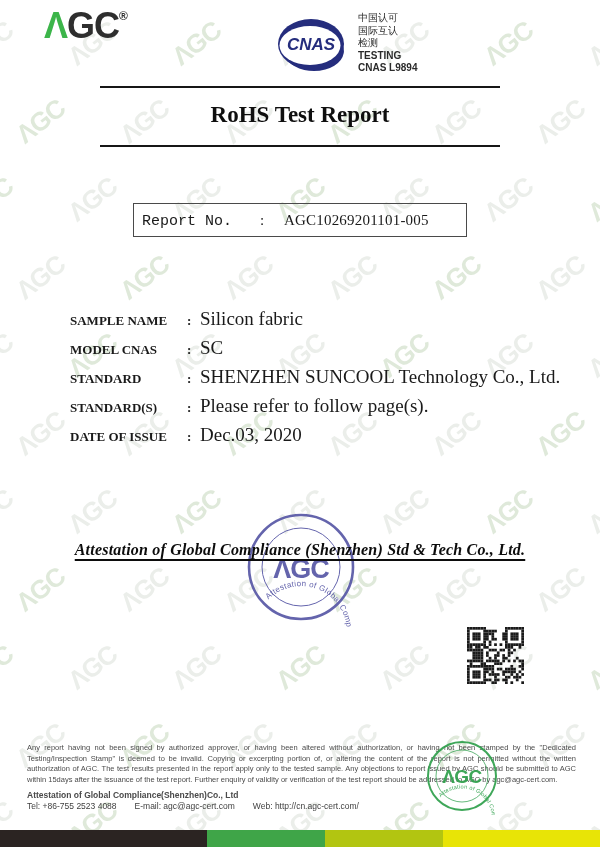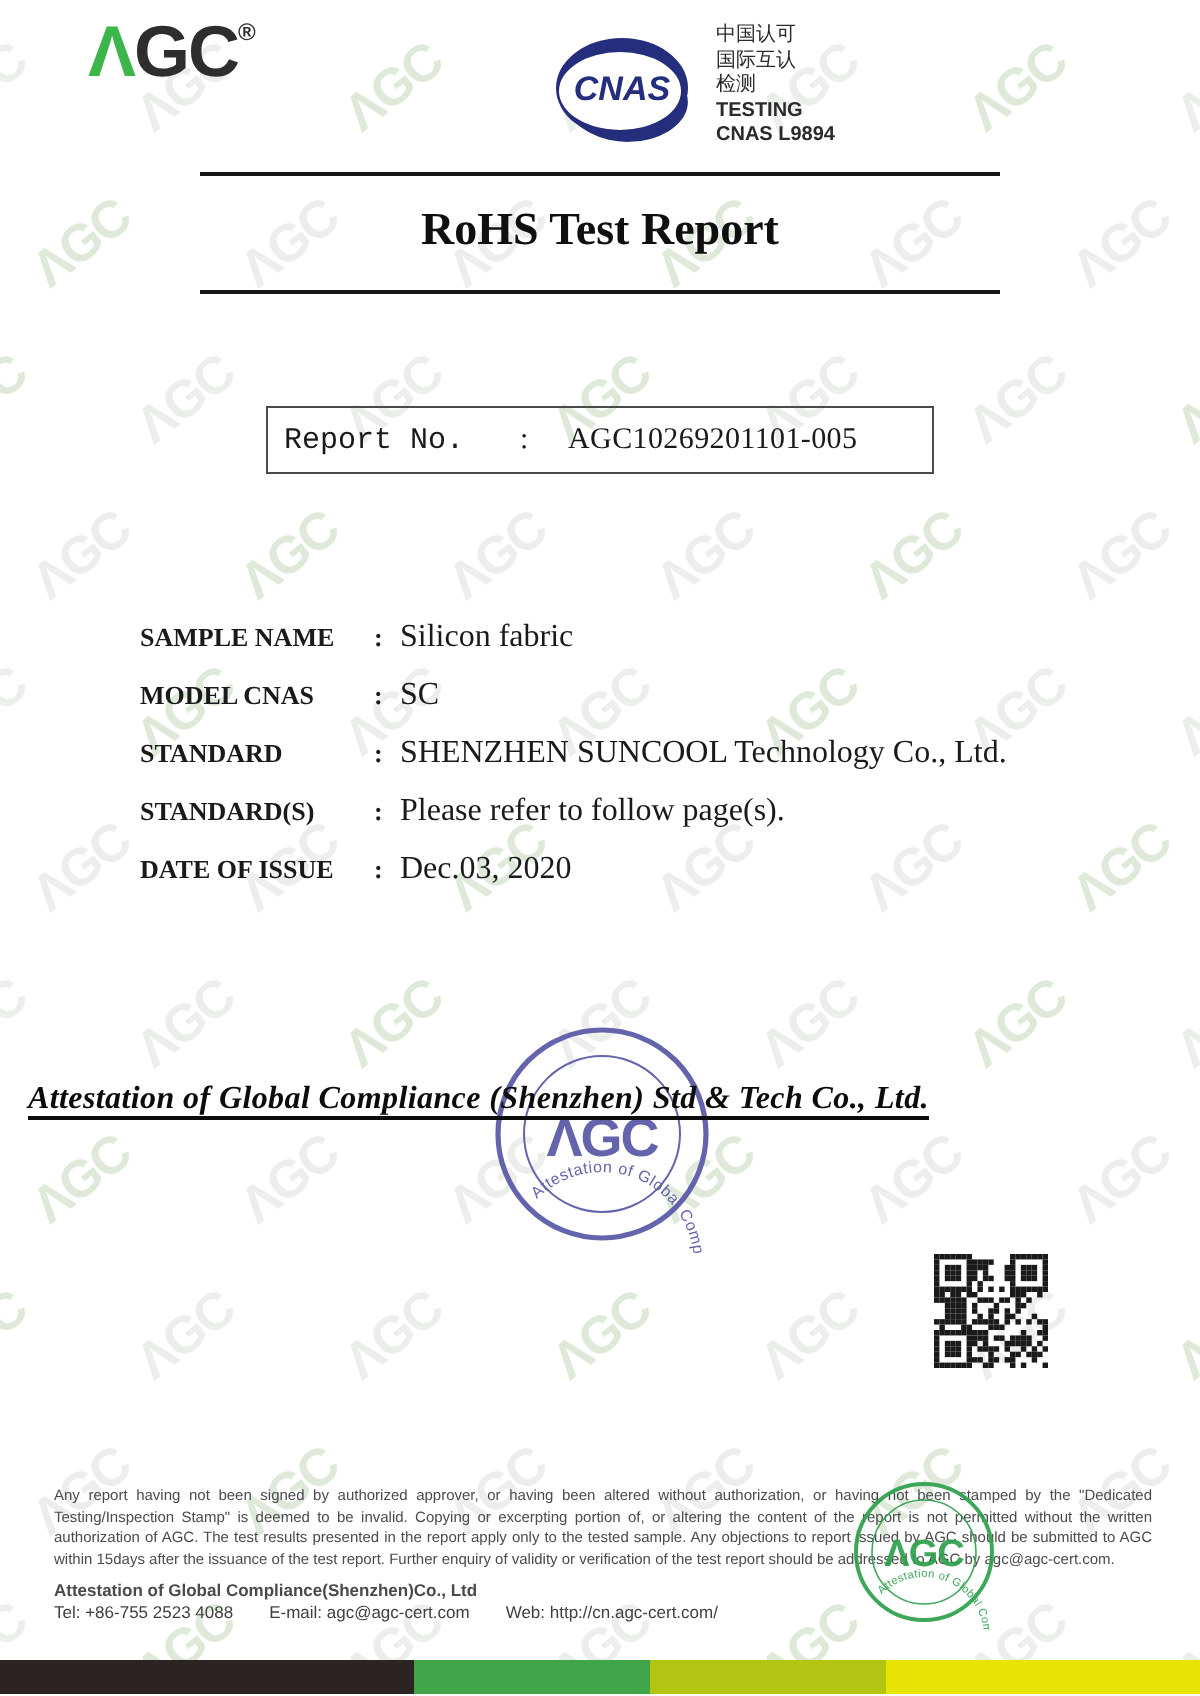--- a/index.html
+++ b/index.html
@@ -41,24 +41,24 @@
     border:1px solid #4a4a4a; font-size:15px; line-height:32px;
   }
   .report-box .lbl{display:inline-block; margin-left:8px; width:118px;font-family:Liberation Mono, monospace;}
   .report-box .col{display:inline-block; width:24px;}
   .report-box .val{letter-spacing:0.2px;}
   
   .fields{position:absolute; left:70px; top:304px; z-index:2;}
   .frow{height:29px; line-height:29px; white-space:nowrap;}
   .flabel{display:inline-block; width:117px; font-weight:700; font-size:13px;}
   .fcolon{display:inline-block; width:13px; font-weight:700; font-size:13px;}
-  .fvalue{font-size:16px;}
+  .fvalue{font-size:19px;}
   
   .seal-blue{position:absolute; left:241px; top:507px; z-index:1; opacity:.95;}
-  .attest-wrap{position:absolute; left:14px; right:0; top:541px; z-index:2;}
+  .attest-wrap{position:absolute; left:0; right:0; top:541px; text-align:center; z-index:2;}
   .attest{
     font-size:16px; font-weight:700; font-style:italic; color:#0c0c0c;
     text-decoration:underline; text-decoration-thickness:1.5px; text-underline-offset:4px;
     letter-spacing:0.2px;
   }
   
   .qr{position:absolute; left:467px; top:627px; z-index:2;}
   
   .disclaimer{
     position:absolute; left:27px; top:743px; width:549px; z-index:2;

